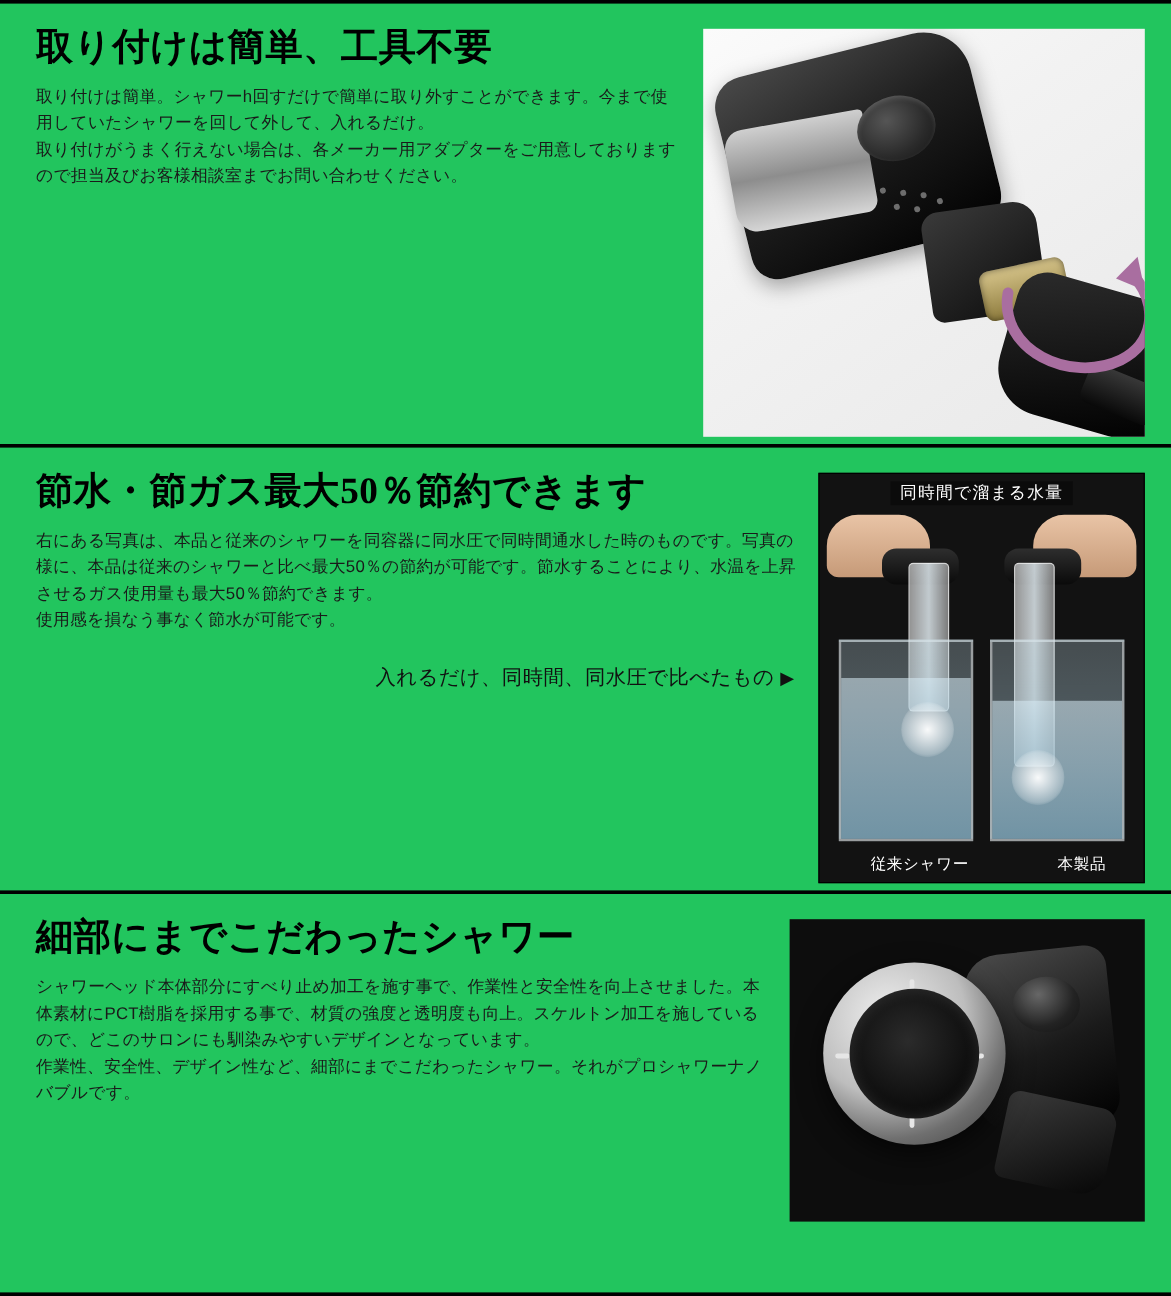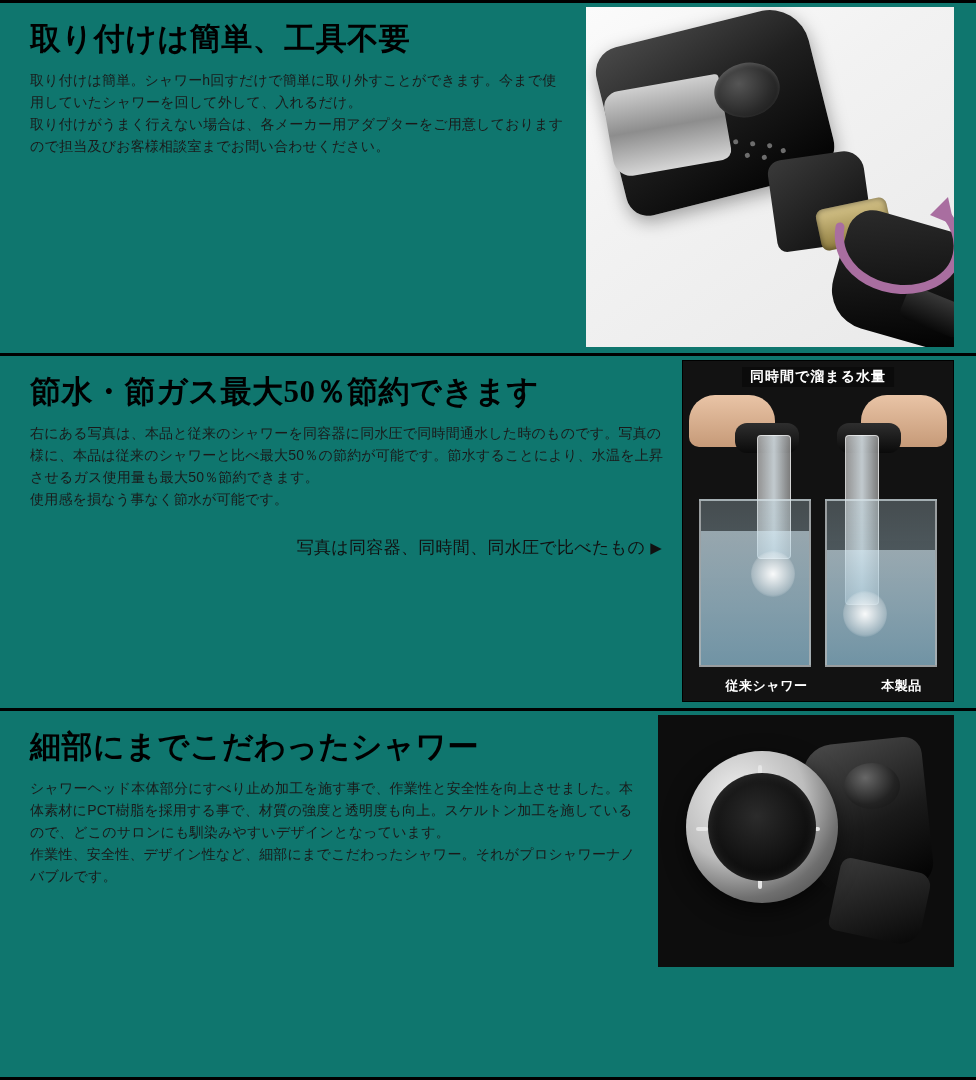--- a/index.html
+++ b/index.html
@@ -9,43 +9,42 @@
   }
   body {
     width: 976px; height: 1080px;
     font-family: "Liberation Sans", sans-serif;
     color: #111;
     overflow: hidden;
   }
   .page {
     width: 976px; height: 1080px;
     position: relative;
-    background: #0f766e;
+    background: #22c55e;
     border-top: 3px solid #000;
     border-bottom: 3px solid #000;
   }
   .section {
     position: relative;
     display: flex;
     padding: 0 16px;
   }
   .divider {
     height: 3px;
     background: #000;
     width: 100%;
   }
   .sec-text {
     flex: 1 1 auto;
     padding: 14px 10px 6px 14px;
     min-width: 0;
   }
   .sec-media {
     flex: 0 0 auto;
-    padding: 4px 6px 6px 6px;
-    font-weight: bold;
+    padding: 21px 6px 6px 6px;
   }
   h2.heading {
     font-family: "Liberation Serif", serif;
     font-weight: 700;
     font-size: 31px;
     line-height: 1.15;
     margin: 4px 0 12px 0;
     letter-spacing: 0.5px;
     color: #000;
   }
@@ -288,21 +287,21 @@
   </div>
 
   <div class="divider"></div>
 
   <div class="section">
     <div class="sec-text">
       <h2 class="heading">節水・節ガス最大50％節約できます</h2>
       <p class="body" style="white-space:pre-line;">右にある写真は、本品と従来のシャワーを同容器に同水圧で同時間通水した時のものです。写真の様に、本品は従来のシャワーと比べ最大50％の節約が可能です。節水することにより、水温を上昇させるガス使用量も最大50％節約できます。
 使用感を損なう事なく節水が可能です。</p>
       <div class="caption-row">
-        <span>写真は同容器、同時間、同水圧で比べたもの</span>
+        <span>入れるだけ、同時間、同水圧で比べたもの</span>
         <span class="tri">▶</span>
       </div>
     </div>
     <div class="sec-media">
       <div class="photo2">
         <div class="p2-label">同時間で溜まる水量</div>
         <div class="p2-hands">
           <div class="hand l"></div>
           <div class="hand r"></div>
           <div class="grip l"></div>

